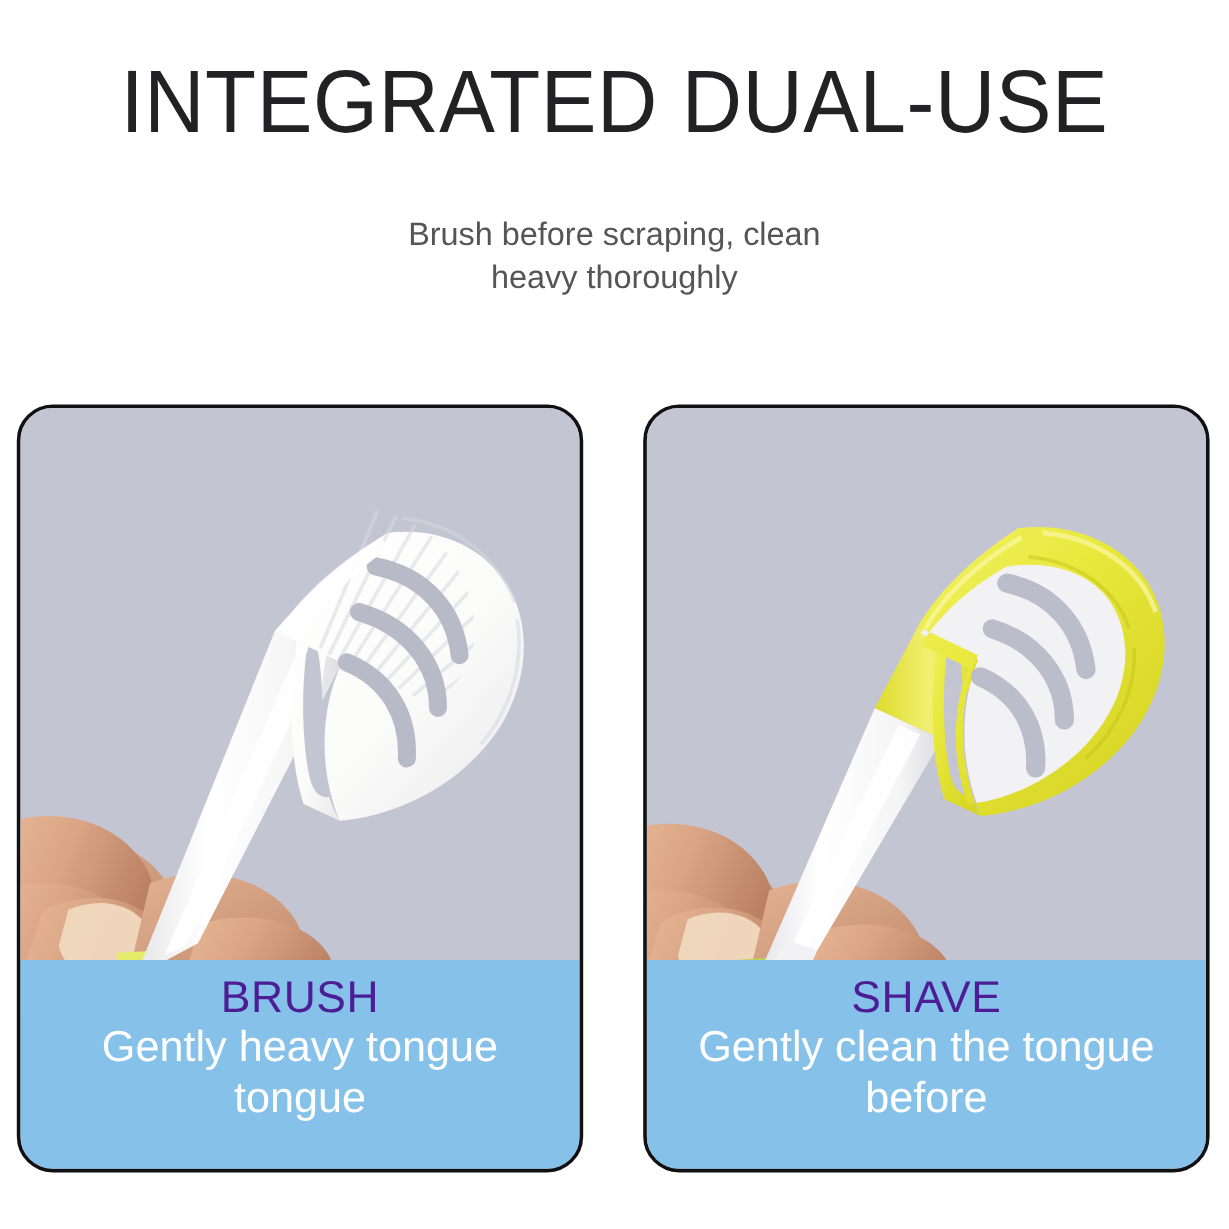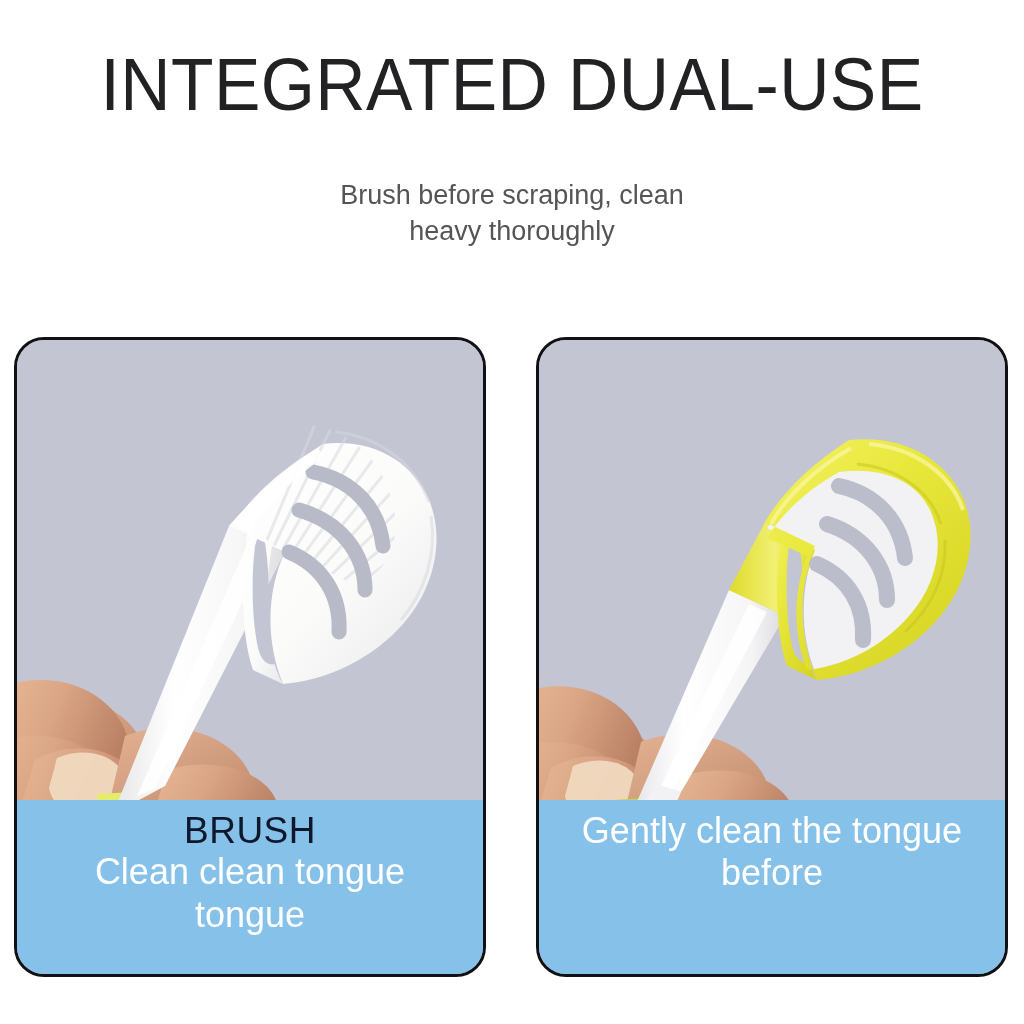--- a/index.html
+++ b/index.html
@@ -60,21 +60,21 @@
   .caption{
     position:absolute;left:0;right:0;bottom:0;height:174px;
     background:#85c1e9;
     text-align:center;
     padding-top:10px;
     box-sizing:border-box;
   }
   .caption-title{
     font-size:37px;
     font-weight:400;
-    color:#0f172a;
+    color:#4c1d95;
     line-height:1.12;
     letter-spacing:0.5px;
   }
   .caption-desc{
     font-size:36px;
     font-weight:400;
     color:#ffffff;
     line-height:1.18;
     padding:0 8px;
   }
@@ -203,21 +203,21 @@
         </g>
 
         <path d="M 300 108 C 260 132 232 160 216 184 L 232 192
                  C 250 166 276 138 308 116 Z" fill="#ffffff" opacity="0.9"></path>
       </g>
     </svg>
   </div>
 
   <div class="caption">
     <div class="caption-title">BRUSH</div>
-    <div class="caption-desc">Clean clean tongue</div>
+    <div class="caption-desc">Gently heavy tongue</div>
     <div class="caption-desc">tongue</div>
   </div>
 </div>
 
 <div class="panel" id="panel-shave">
   <div class="scene">
     <svg class="art" viewBox="0 0 472 640">
       <defs>
         <linearGradient id="yg" x1="0" y1="0" x2="0.8" y2="1">
           <stop offset="0" stop-color="#f4f266"></stop>
@@ -325,16 +325,17 @@
         </g>
         <g fill="none" stroke="#c9c61e" stroke-width="3" opacity="0.55">
           <path d="M 318 124 C 360 128 392 152 402 184"></path>
           <path d="M 406 200 C 408 236 392 268 366 292"></path>
         </g>
       </g>
     </svg>
   </div>
 
   <div class="caption">
+    <div class="caption-title">SHAVE</div>
     <div class="caption-desc">Gently clean the tongue</div>
     <div class="caption-desc">before</div>
   </div>
 </div>
 
 </body></html>

